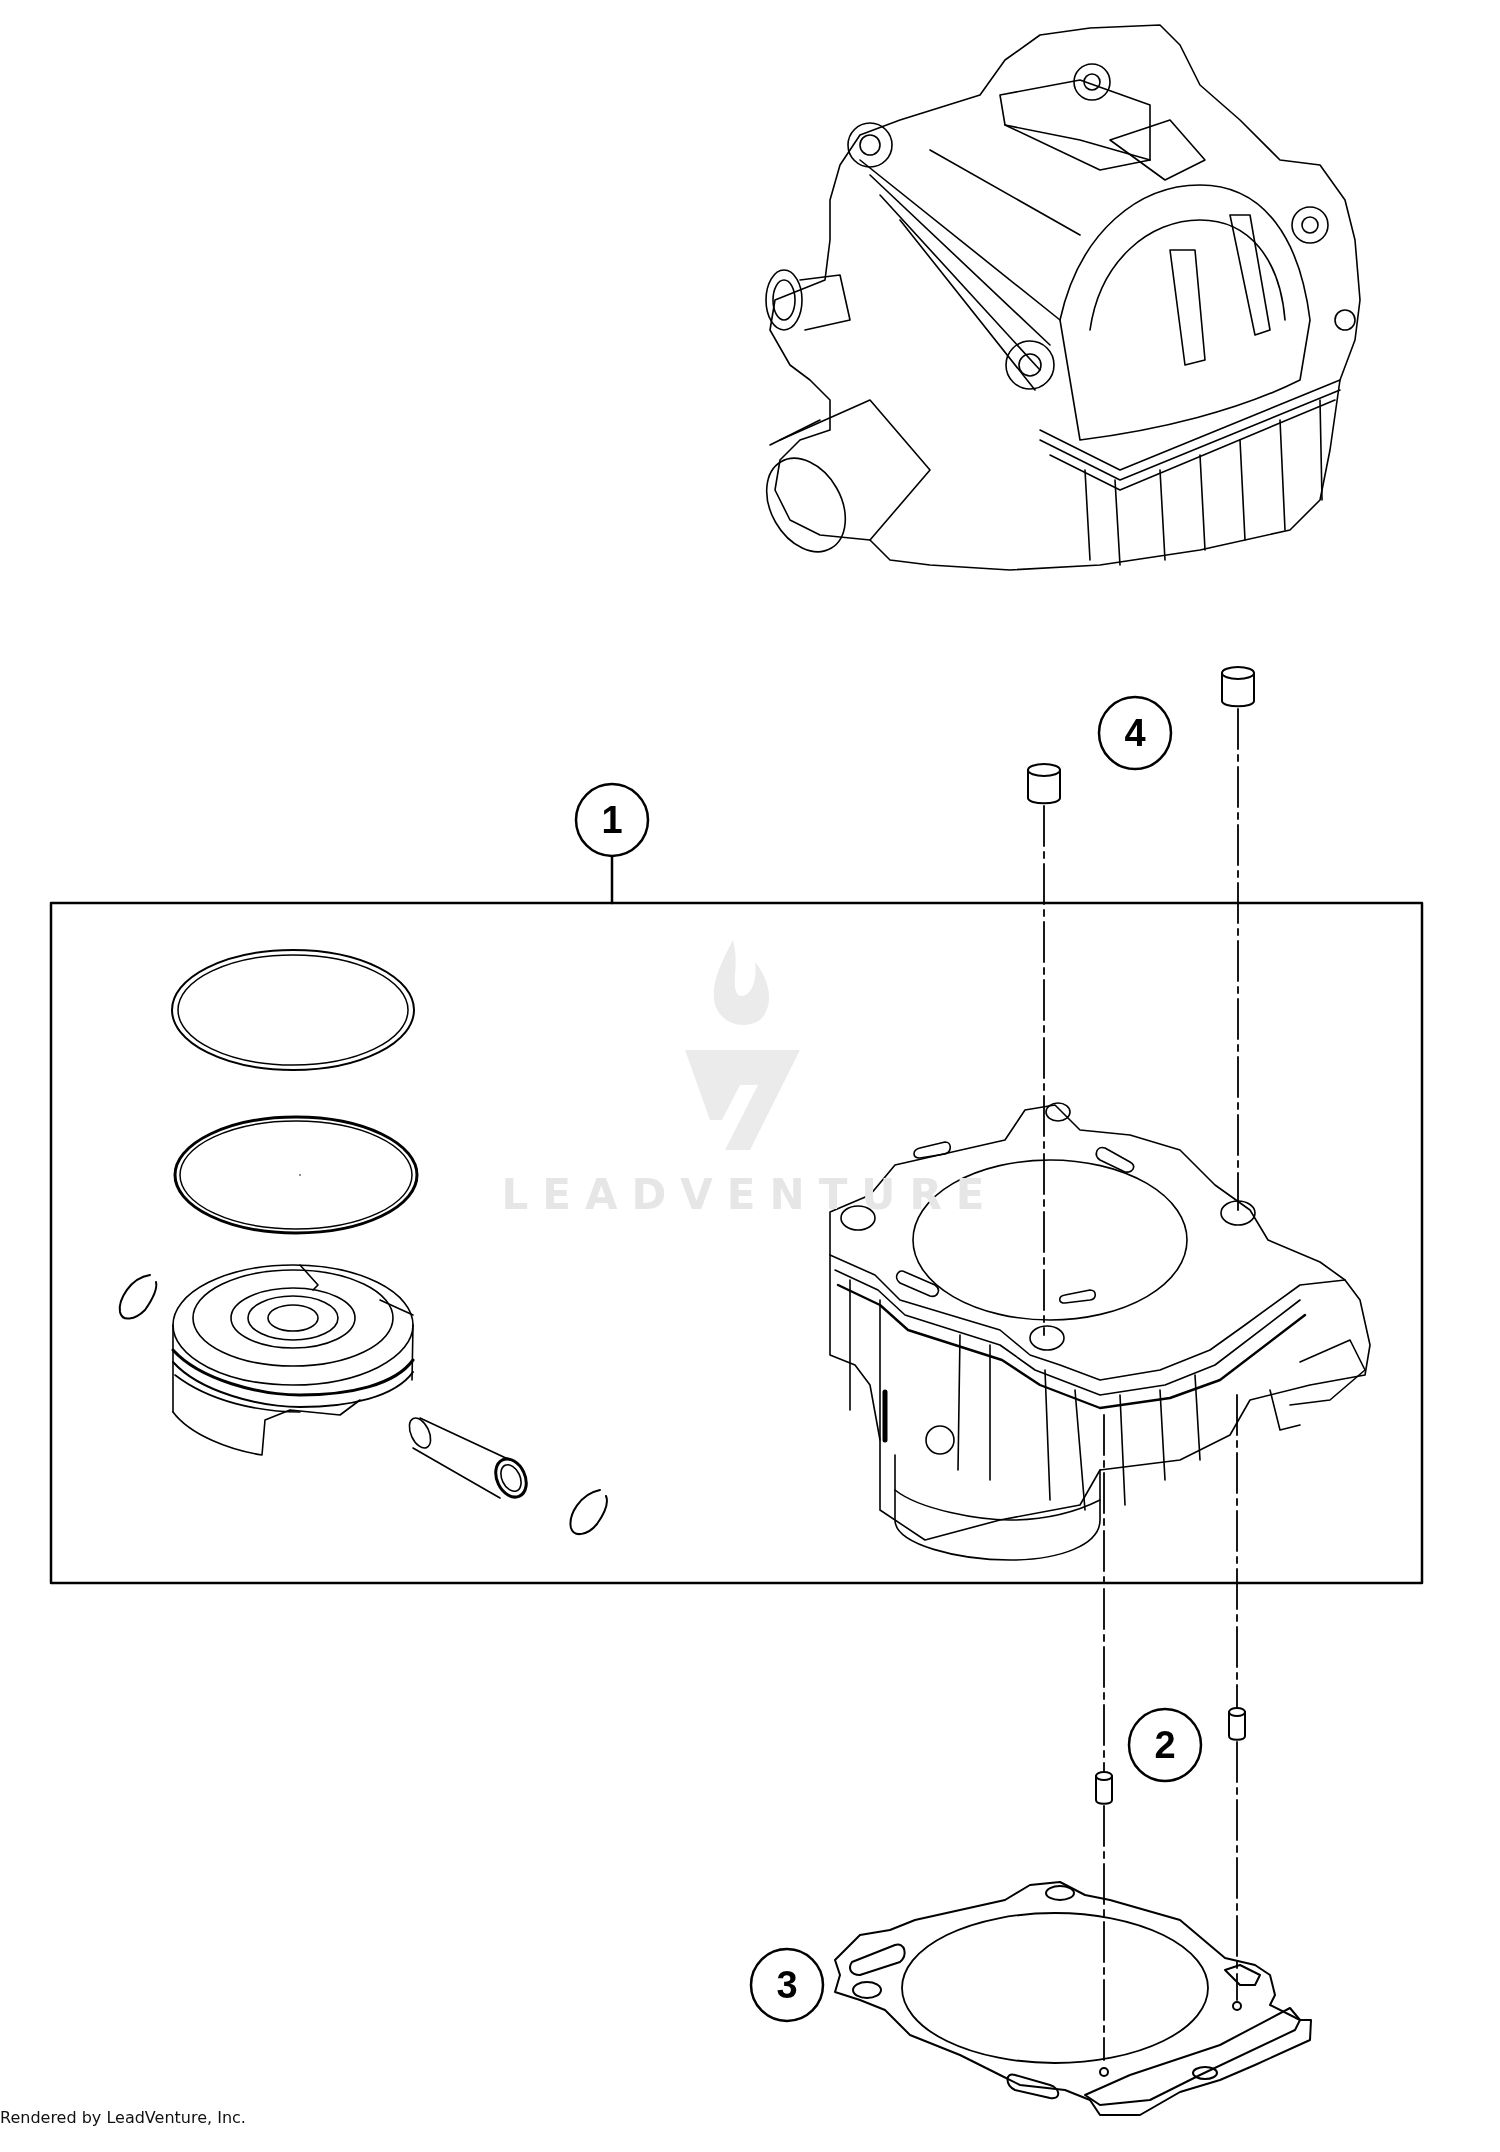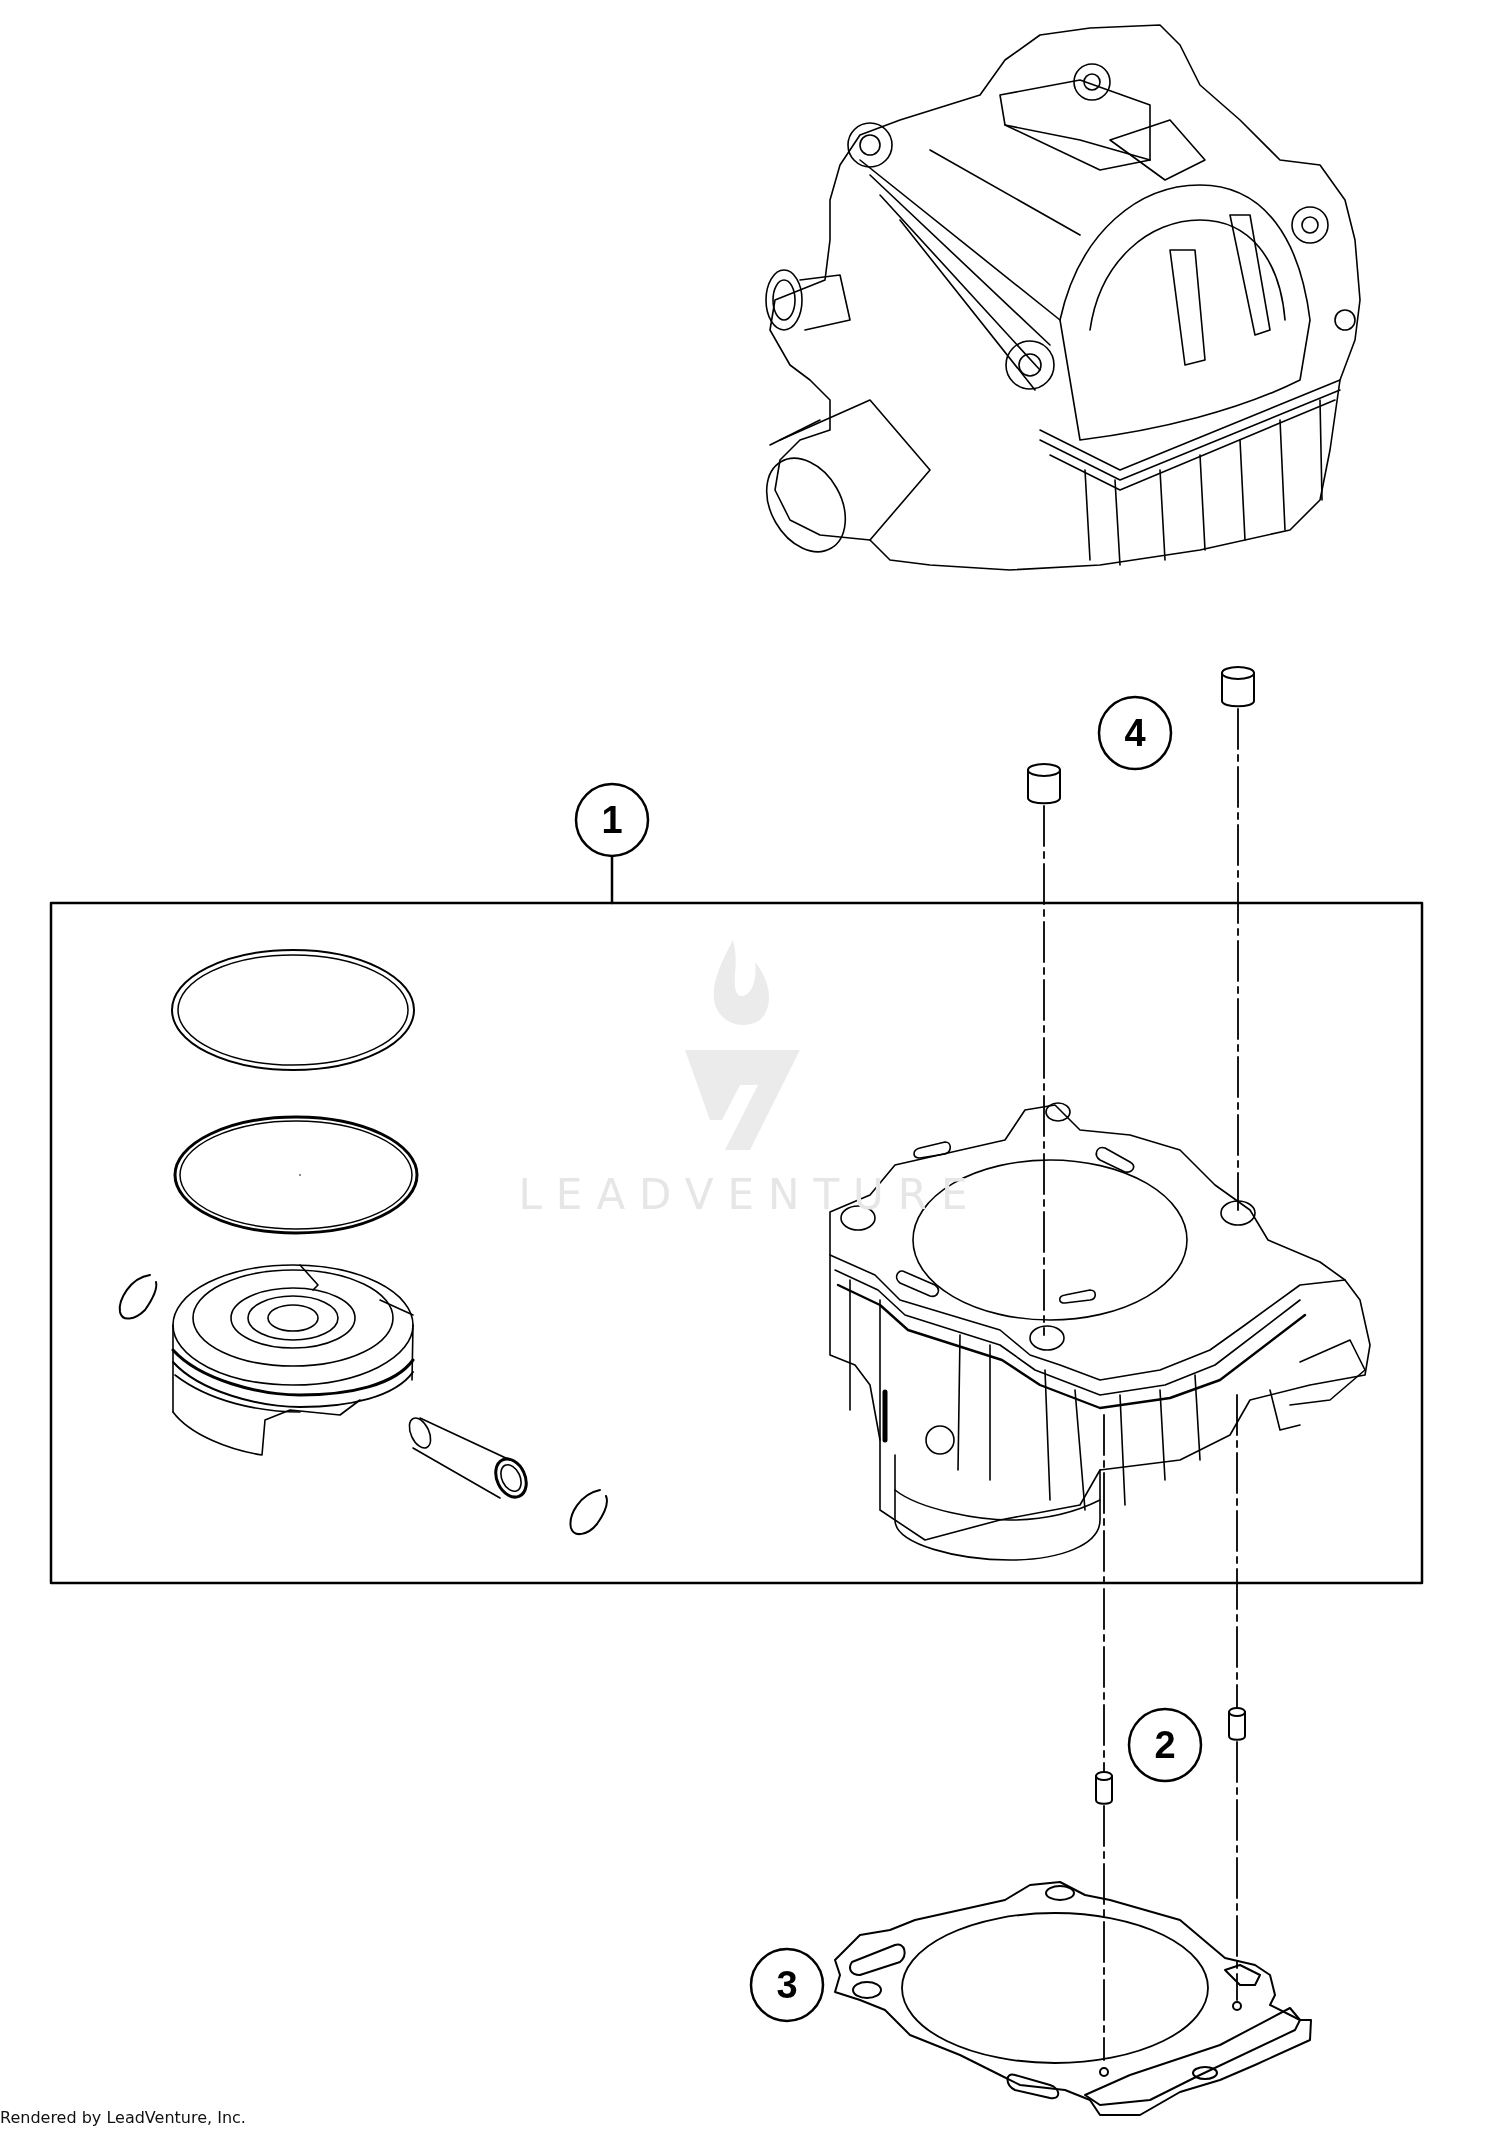--- a/index.html
+++ b/index.html
@@ -7,21 +7,21 @@
   #stage { position: absolute; left: 0; top: 0; width: 1500px; height: 2152px; }
   .callout-label {
     position: absolute; width: 74px; height: 74px; margin-left: -37px; margin-top: -37px;
     display: flex; align-items: center; justify-content: center;
     font-family: "Liberation Sans", sans-serif; font-weight: bold; font-size: 38px; color: #000;
     pointer-events: none;
   }
   .watermark-text {
     position: absolute; left: 490px; top: 1170px; width: 520px; text-align: center;
     font-family: "DejaVu Sans", sans-serif; font-size: 42px; letter-spacing: 14px; color: #e6e6e6;
-    font-weight: normal;
+    font-weight: bold;
   }
   .footer {
     position: absolute; left: 0; width: 1500px; top: 2108px; text-align: left;
     font-family: "DejaVu Sans", sans-serif; font-size: 16px; color: #111;
     transform: translateX(0px);
   }
 </style>
 </head>
 <body>
 

